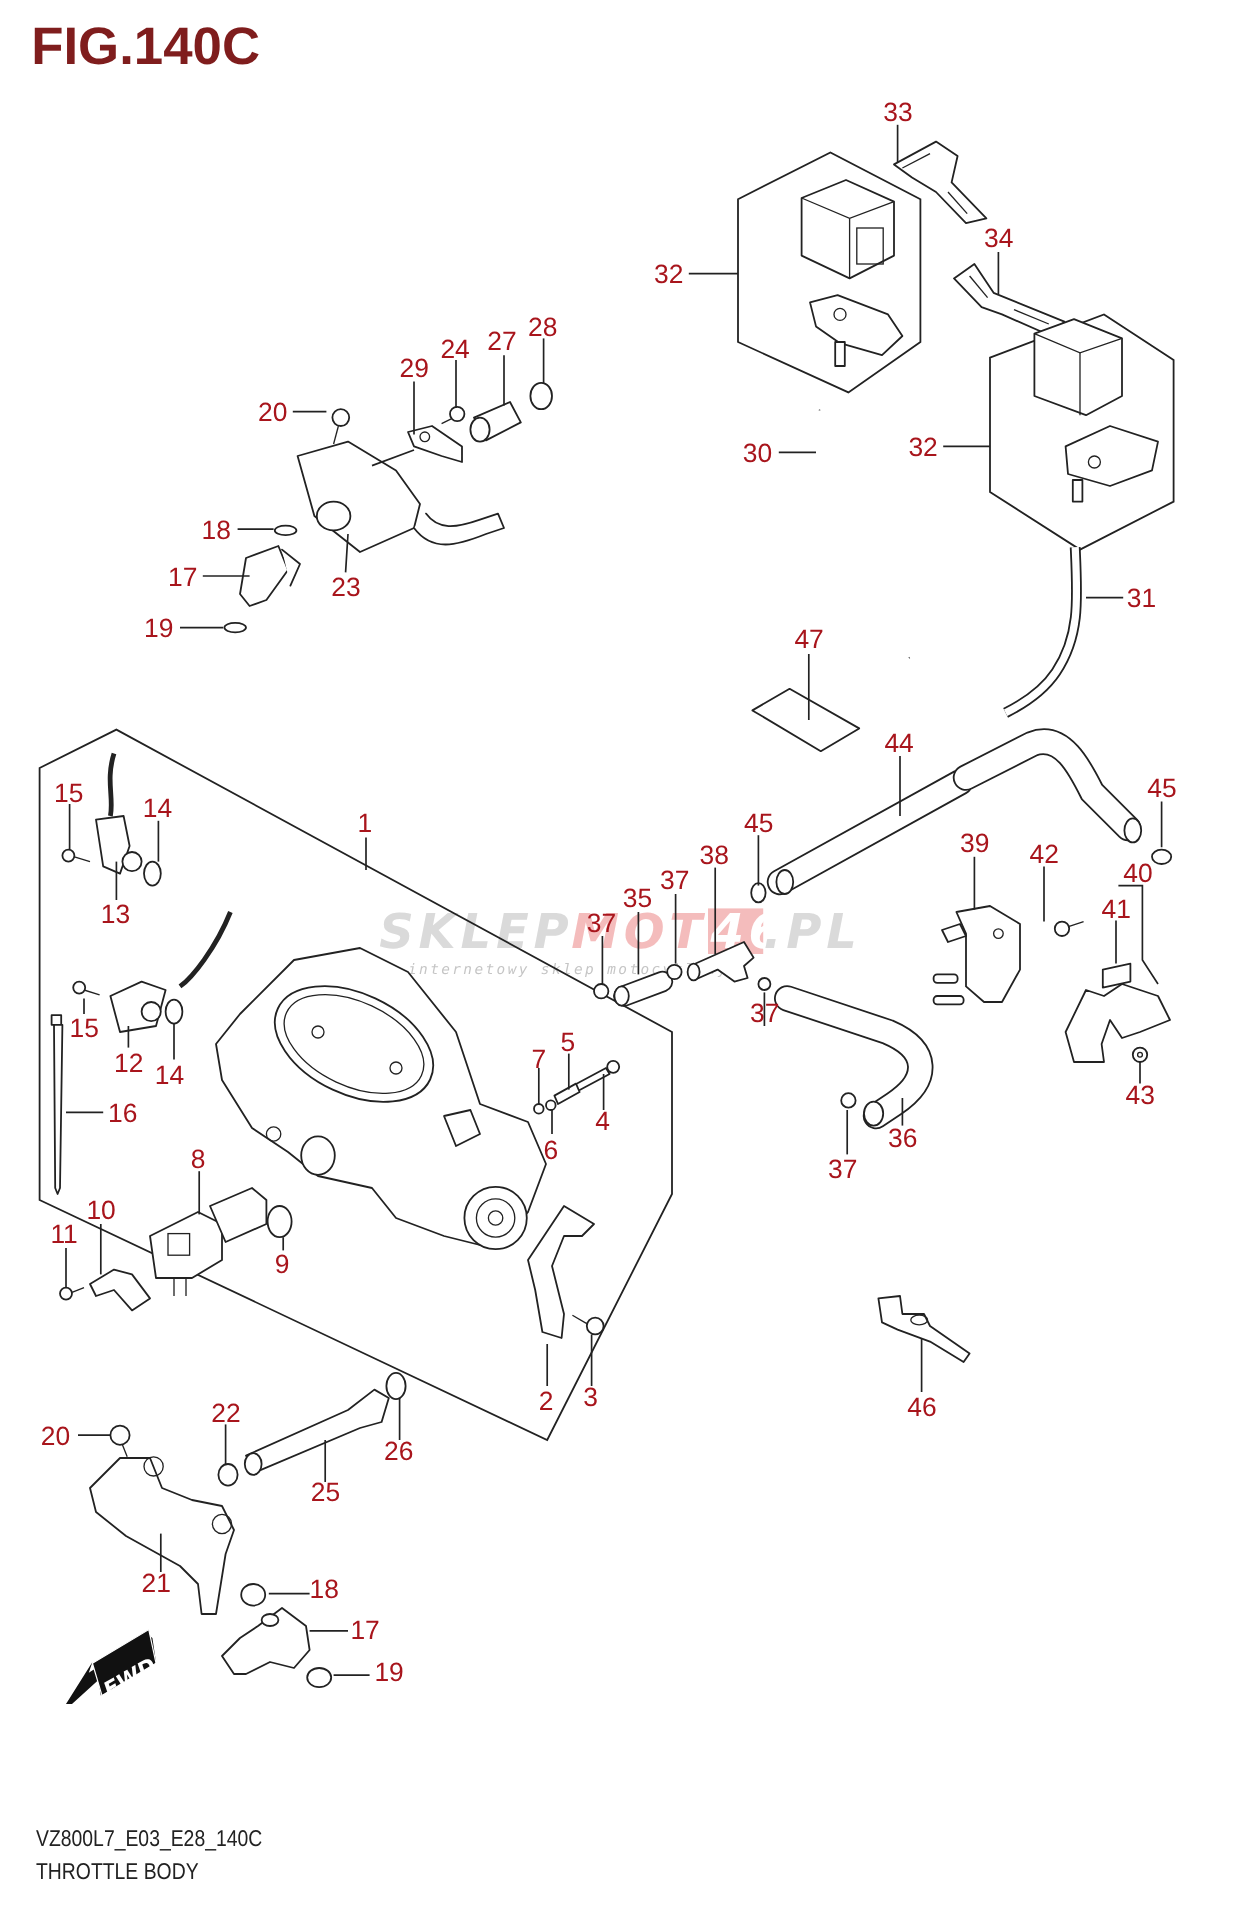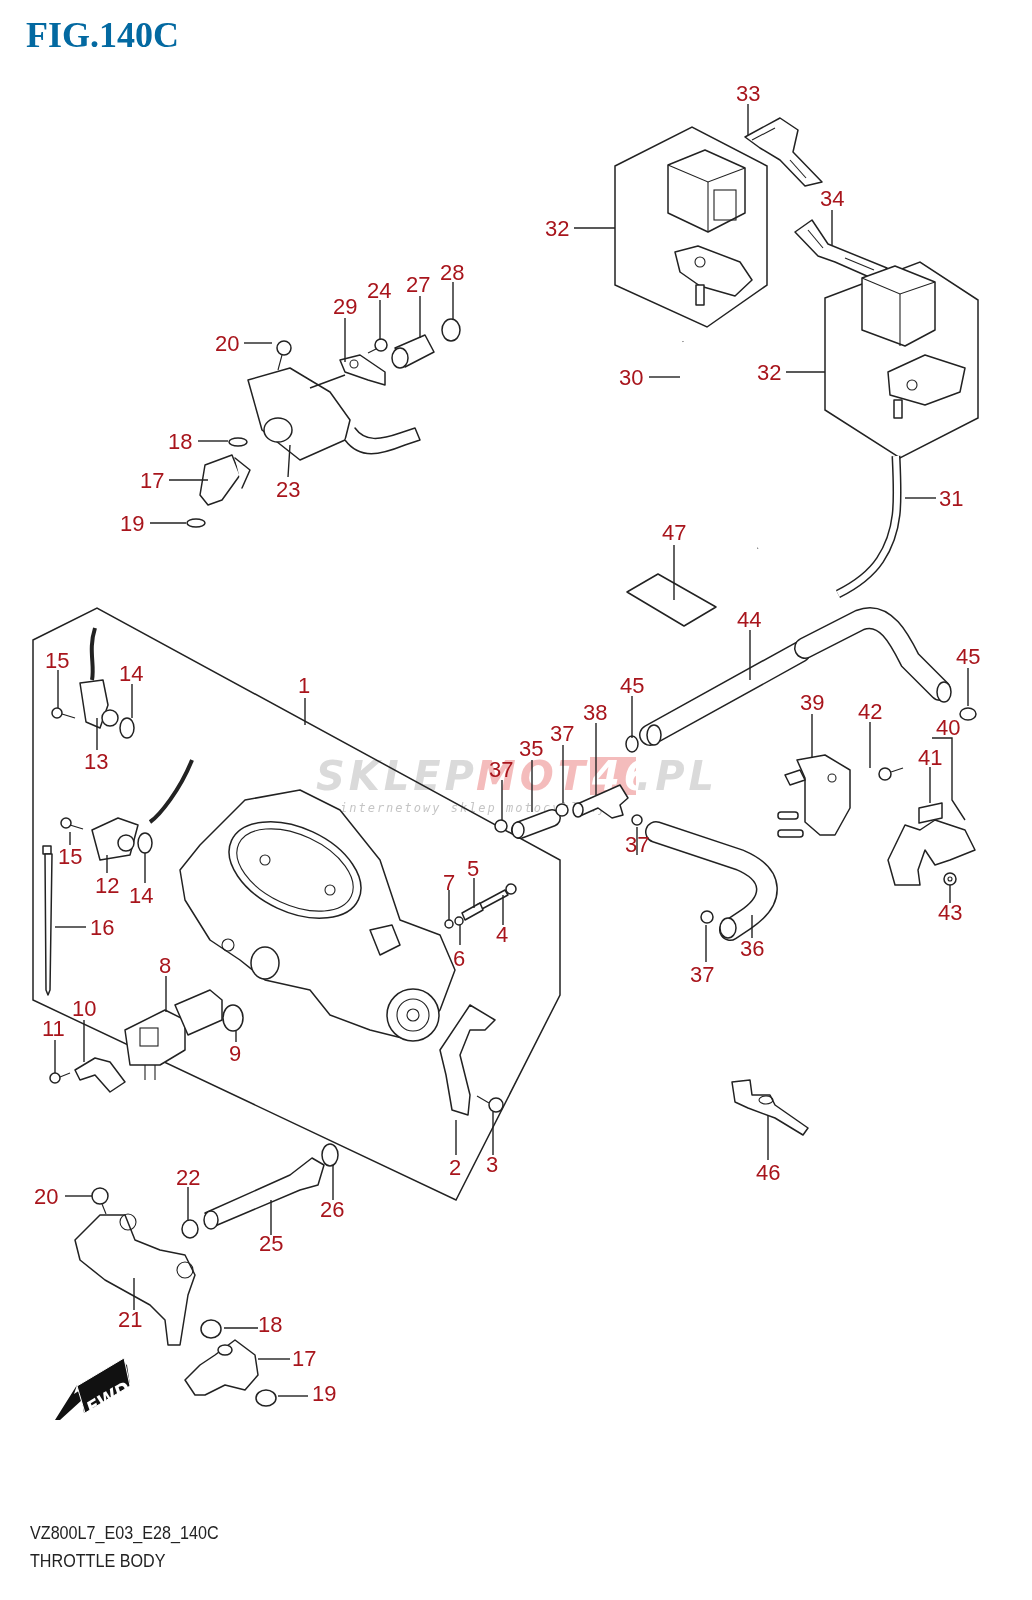--- a/index.html
+++ b/index.html
@@ -1,17 +1,17 @@
 <!DOCTYPE html>
 <html><head>
 <meta charset="utf-8">
 <style>
   html,body{margin:0;padding:0;background:#fff;}
   body{width:1032px;height:1600px;position:relative;overflow:hidden;font-family:"DejaVu Sans",sans-serif;}
-  #fig-title{position:absolute;left:26px;top:14px;font-family:Liberation Serif, serif;font-weight:bold;font-size:36px;color:#0369a1;letter-spacing:0px;}
+  #fig-title{position:absolute;left:26px;top:14px;font-family:Liberation Sans, sans-serif;font-weight:bold;font-size:44px;color:#7f1d1d;letter-spacing:0px;}
   #footer-code{position:absolute;left:30px;top:1522px;font-family:"Liberation Sans",sans-serif;font-size:19px;color:#222;transform:scaleX(0.85);transform-origin:left top;}
   #footer-name{position:absolute;left:30px;top:1550px;font-family:"Liberation Sans",sans-serif;font-size:19px;color:#222;transform:scaleX(0.85);transform-origin:left top;}
   svg#diagram{position:absolute;left:0;top:0;}
   .callout{font-family:"Liberation Sans",sans-serif;font-size:22px;fill:#a8151c;}
   .lead{stroke:#222;stroke-width:1.4;fill:none;}
   .part{stroke:#222;stroke-width:1.5;fill:#fff;stroke-linejoin:round;stroke-linecap:round;}
   .thin{stroke:#222;stroke-width:1.1;fill:none;}
   .frame{stroke:#222;stroke-width:1.5;fill:none;}
   .wm{font-family:"DejaVu Sans",sans-serif;font-weight:bold;font-style:italic;font-size:40px;letter-spacing:4px;}
   .wm-sub{font-family:"DejaVu Sans Mono",monospace;font-style:italic;font-size:12px;fill:#bbb;letter-spacing:2px;}

